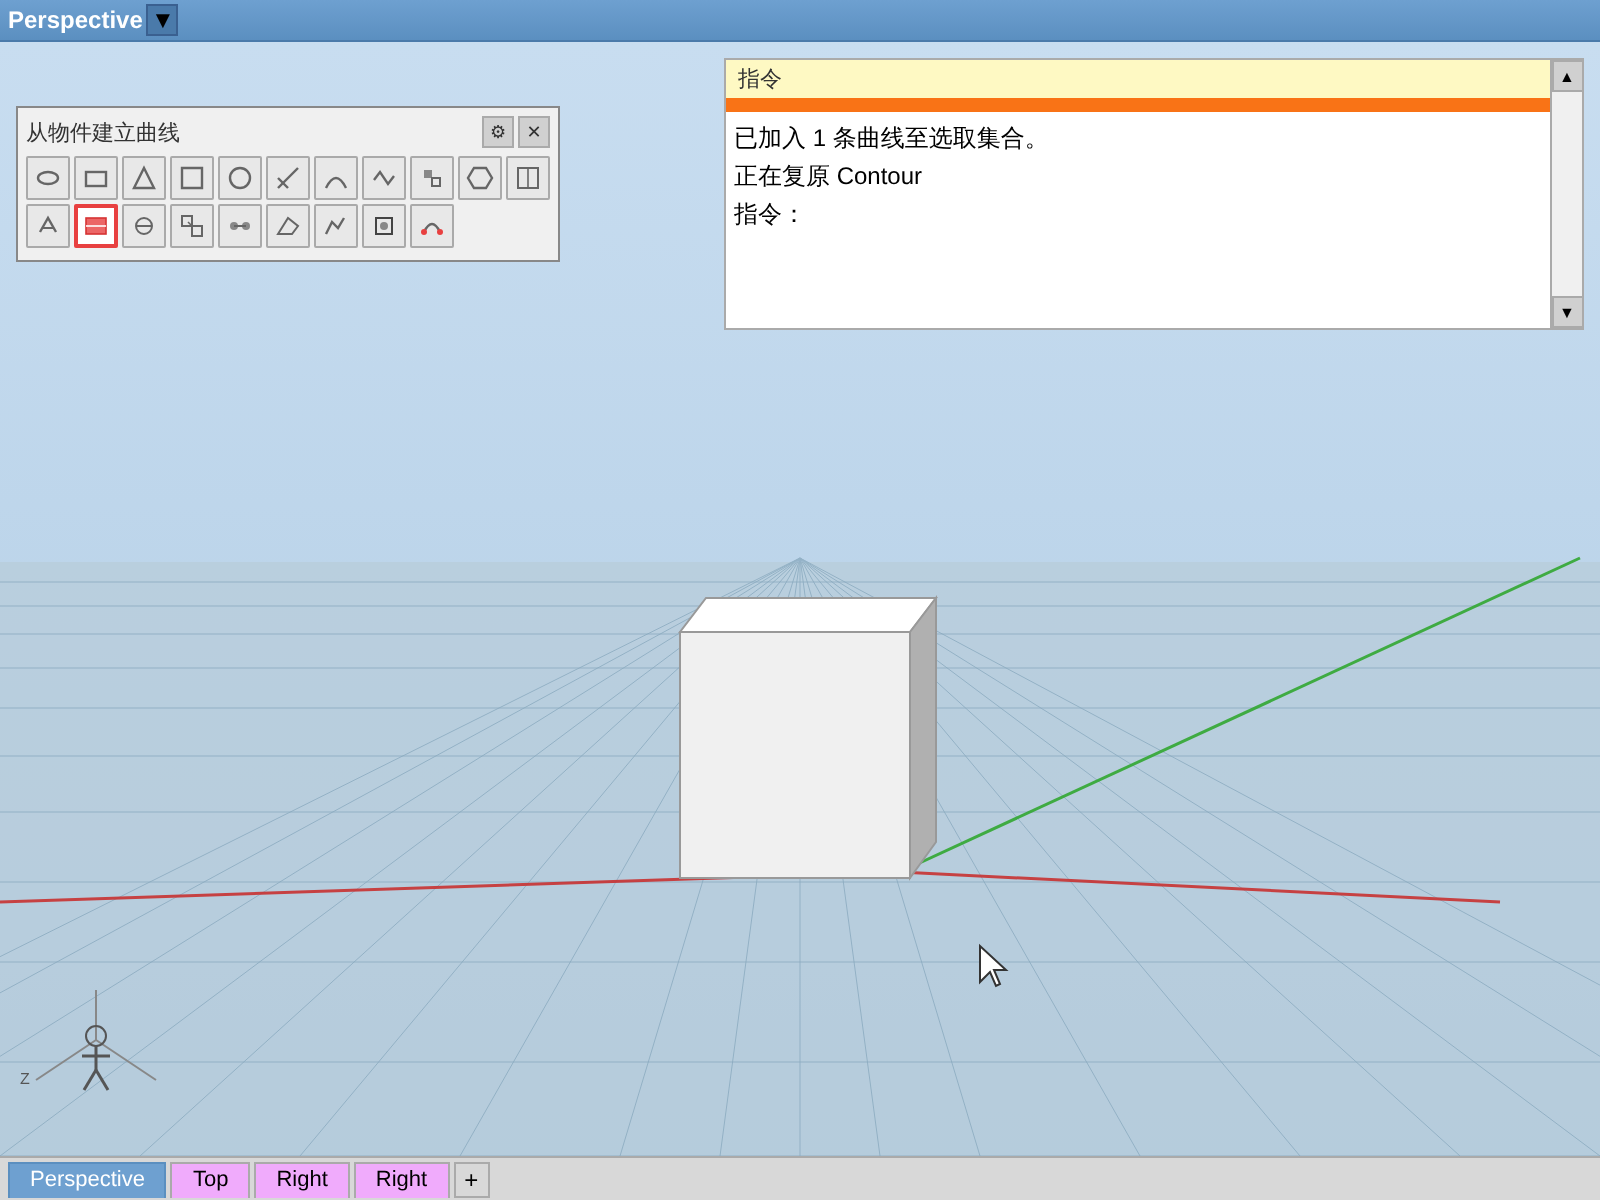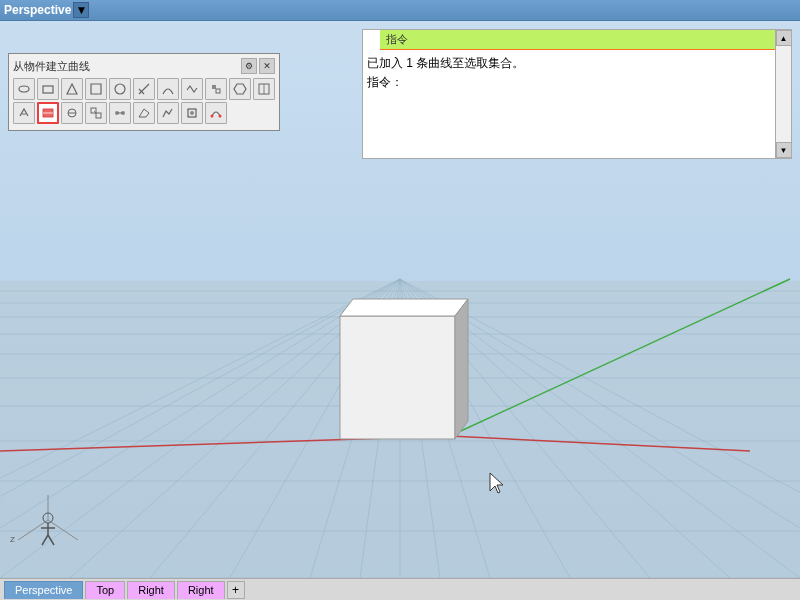--- a/index.html
+++ b/index.html
@@ -42,26 +42,25 @@
     
     #command-panel {
       position: absolute;
       top: 8px;
       right: 8px;
       width: 430px;
       background: white;
       border: 1px solid #aaa;
     }
     #command-header {
-      background: #bef264;
+      background: #fef9c3;
       padding: 2px 6px;
-      border-bottom: 1px solid #f97316;
+      border-bottom: 7px solid #f97316;
       font-size: 11px;
       color: #333;
-      margin-left: 17px;
     }
     #command-body {
       padding: 4px;
       height: 108px;
       overflow-y: auto;
       font-size: 12px;
       line-height: 1.6;
       color: #000;
       position: relative;
     }
@@ -273,20 +272,21 @@
     <g transform="translate(490, 452)">
       <polygon points="0,0 0,18 5,13 8,20 10,19 7,12 13,12" fill="white" stroke="#333" stroke-width="1"></polygon>
     </g>
   </svg>
 
   <div id="command-panel">
     <div id="command-header">指令</div>
     <div style="display:flex;">
       <div id="command-body" style="flex:1; padding-right:20px;">
         <div>已加入 1 条曲线至选取集合。</div>
+        <div>正在复原 Contour</div>
         <div>指令：</div>
       </div>
       <div id="command-scrollbar" style="width:16px; background:#f0f0f0; border-left:1px solid #aaa; display:flex; flex-direction:column; justify-content:space-between; padding:0;">
         <div class="scroll-arrow">▲</div>
         <div style="flex:1;"></div>
         <div class="scroll-arrow">▼</div>
       </div>
     </div>
   </div>
 

